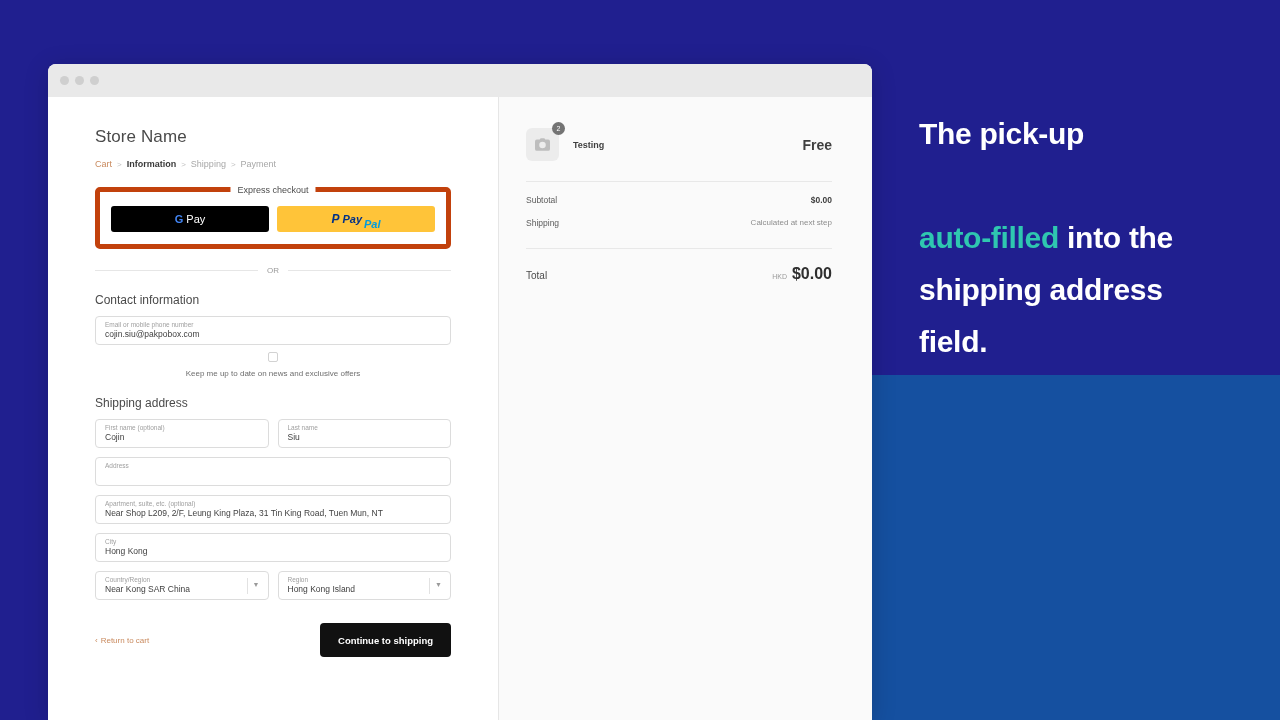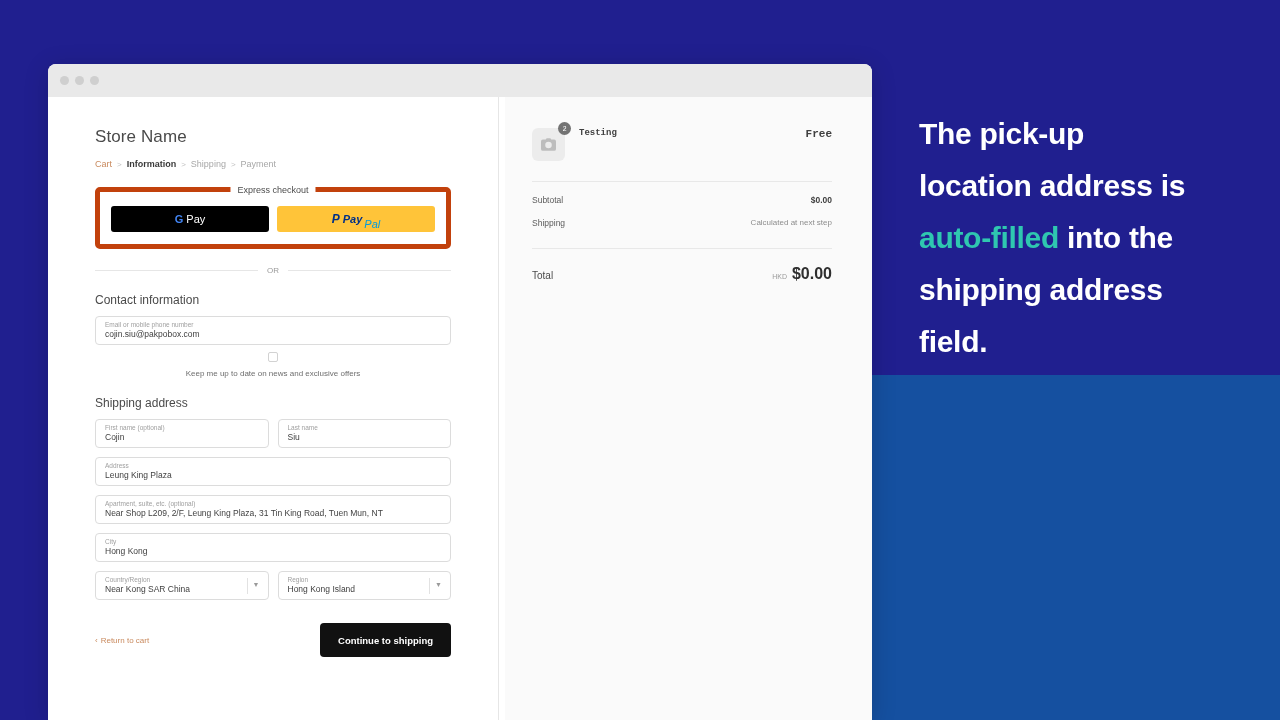--- a/index.html
+++ b/index.html
@@ -27,21 +27,21 @@
   #browser-window {
     position:absolute; left:48px; top:64px; width:824px; height:656px;
     background:#ffffff; border-radius:8px 8px 0 0; overflow:hidden;
     box-shadow:0 4px 24px rgba(0,0,0,0.18);
   }
   #titlebar {
     height:33px; background:#e9e9e9; display:flex; align-items:center; padding-left:12px;
   }
   .tl-dot { width:9px; height:9px; border-radius:50%; background:#cfcfcf; margin-right:6px; }
 
-  #page-body { display:flex; height:623px;gap:6px; }
+  #page-body { display:flex; height:623px; }
 
   
   #checkout-col {
     width:451px; height:100%; background:#ffffff;
     border-right:1px solid #e6e6e6; padding:30px 47px 0 47px;
   }
   #store-name { font-size:17px; color:#4a4a4a; font-weight:400; letter-spacing:0.1px; }
 
   #breadcrumb { margin-top:12px; font-size:9px; display:flex; align-items:flex-end; gap:5px; }
   #breadcrumb .crumb-cart { color:#c98a5e; }
@@ -63,21 +63,21 @@
     flex:1; height:26px; background:#000000; border-radius:3px;
     display:flex; align-items:center; justify-content:center; gap:3px;
   }
   #gpay-button .g { font-size:11px; font-weight:bold; color:#4285F4; line-height:11px; }
   #gpay-button .pay { font-size:11px; color:#ffffff; line-height:11px; }
   #paypal-button {
     flex:1; height:26px; background:#FFC439; border-radius:3px;
     display:flex; align-items:center; justify-content:center; gap:2px;
   }
   #paypal-button .pp1 { font-size:11px; font-weight:bold; font-style:italic; color:#003087; }
-  #paypal-button .pp2 { font-size:11px; font-weight:normal; font-style:italic; color:#009cde;margin-top:10px; }
+  #paypal-button .pp2 { font-size:11px; font-weight:bold; font-style:italic; color:#009cde;margin-top:10px; }
   #paypal-button .ppicon { font-size:12px; font-weight:bold; font-style:italic; color:#003087; margin-right:1px; }
 
   #or-divider { margin-top:17px; display:flex; align-items:center; gap:9px; }
   #or-divider .line { flex:1; height:1px; background:#e6e6e6; }
   #or-divider .or-text { font-size:8px; color:#9a9a9a; }
 
   .section-title { margin-top:18px; font-size:12px; color:#4a4a4a; }
 
   
   .field {
@@ -110,33 +110,33 @@
   #continue-button {
     background:#111111; color:#ffffff; font-size:9.5px; font-weight:bold;
     padding:0 18px; height:34px; border-radius:4px; border:none;
     display:flex; align-items:center; justify-content:center; cursor:pointer;
   }
 
   
   #summary-col {
     flex:1; background:#FAFAFA; padding:31px 40px 0 27px;
   }
-  #line-item { display:flex; align-items:flex-start;font-family:Liberation Mono, monospace; }
+  #line-item { display:flex; align-items:center; }
   #item-thumb-wrap { position:relative; width:33px; height:33px; }
   #item-thumb {
     width:33px; height:33px; background:#ececec; border-radius:6px;
     display:flex; align-items:center; justify-content:center;
   }
   #item-qty-badge {
     position:absolute; top:-6px; right:-6px; width:13px; height:13px;
     background:#737373; color:#ffffff; border-radius:50%;
     font-size:7px; display:flex; align-items:center; justify-content:center;
   }
   #item-title { margin-left:14px; font-size:9px; font-weight:bold; color:#3f3f3f; }
-  #item-price { margin-left:auto; font-size:11px; font-weight:bold; color:#3f3f3f; }
+  #item-price { margin-left:auto; font-size:14px; font-weight:bold; color:#3f3f3f; }
 
   .summary-rule { height:1px; background:#e8e8e8; margin:20px 0 0 0; }
   .summary-row { display:flex; justify-content:space-between; margin-top:13px; }
   .summary-row .srl { font-size:8.5px; color:#5c5c5c; }
   .summary-row .srv { font-size:8.5px; color:#3f3f3f; font-weight:bold; }
   .summary-row .srv-muted { font-size:8px; color:#8d8d8d; font-weight:normal; }
   #total-row { display:flex; justify-content:space-between; align-items:baseline; margin-top:16px; }
   #total-label { font-size:10px; color:#4a4a4a; }
   #total-value-wrap { display:flex; align-items:baseline; gap:5px; }
   #total-currency { font-size:7px; color:#9a9a9a; }
@@ -144,21 +144,21 @@
 </style>
 </head>
 <body>
 
 <div id="promo-panel">
   <div id="promo-top"></div>
   <div id="promo-bottom"></div>
 
   <div id="promo-headline">
     <span>The pick-up</span><br>
-    <span>location address is</span><br>
+    <br>
     <span class="hl">auto-filled</span><span> into the</span><br>
     <span>shipping address</span><br>
     <span>field.</span>
   </div>
 
 </div>
 
 <div id="browser-window">
 
   <div id="titlebar">
@@ -224,21 +224,20 @@
           <div class="val">Cojin</div>
         </div>
         <div class="field">
           <div class="lbl">Last name</div>
           <div class="val">Siu</div>
         </div>
       </div>
 
       <div class="field">
         <div class="lbl">Address</div>
-        <div class="val">Leung King Plaza</div>
       </div>
 
       <div class="field">
         <div class="lbl">Apartment, suite, etc. (optional)</div>
         <div class="val">Near Shop L209, 2/F, Leung King Plaza, 31 Tin King Road, Tuen Mun, NT</div>
       </div>
 
       <div class="field">
         <div class="lbl">City</div>
         <div class="val">Hong Kong</div>

